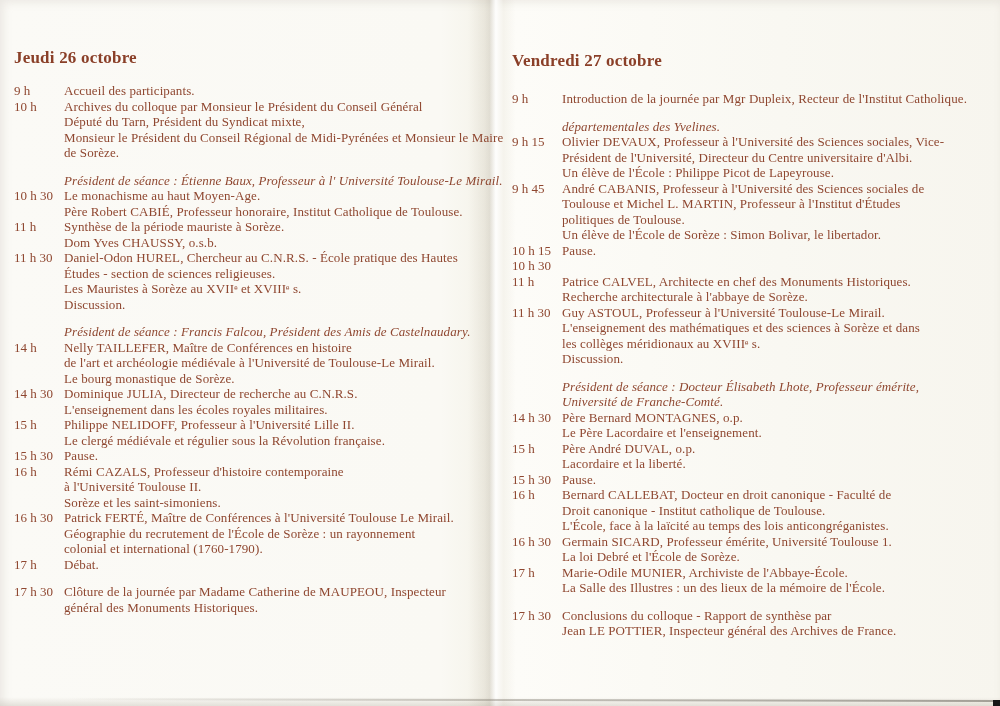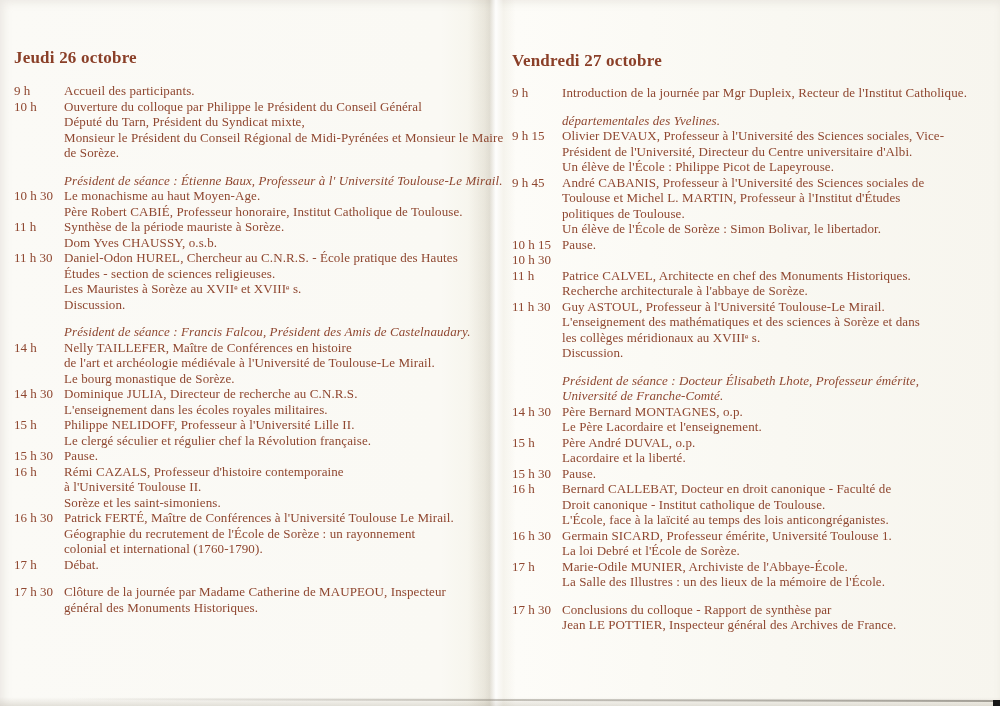--- a/index.html
+++ b/index.html
@@ -12,21 +12,21 @@
     box-shadow:inset 3px 2px 10px rgba(160,152,138,.18);
   }
   .fold{
     position:absolute;top:0;left:468px;width:48px;height:706px;pointer-events:none;
     background:linear-gradient(90deg,rgba(170,160,140,0) 0%,rgba(165,155,135,.14) 34%,rgba(140,130,112,.20) 45%,rgba(255,255,255,.85) 58%,rgba(205,198,182,.10) 74%,rgba(170,160,140,0) 100%);
   }
   .col{position:absolute;}
   .col-left{left:14px;top:48px;width:470px;}
   .col-right{left:512px;top:51px;width:482px;}
   .day-title{font-size:17px;font-weight:bold;margin:0 0 15px 0;letter-spacing:.2px;color:#8a3f28;}
-  .col-right .day-title{margin-bottom:14px;}
+  .col-right .day-title{margin-bottom:20px;}
   .entry{display:flex;align-items:flex-start;font-size:13px;line-height:15.5px;}
   .entry.gap{margin-top:12px;}
   .entry.italic .lines{font-style:italic;}
   .time{flex:0 0 50px;white-space:nowrap;}
   .lines{flex:1;min-width:0;}
   .line{display:block;white-space:nowrap;letter-spacing:.1px;}
   .bottom-shadow{
     position:absolute;left:0;right:0;bottom:0;height:9px;pointer-events:none;
     background:linear-gradient(to bottom,rgba(0,0,0,0),rgba(150,142,126,.20));
   }
@@ -48,21 +48,21 @@
     <div class="entries" id="entries-0">
         <div class="entry">
     <span class="time">9 h</span>
     <span class="lines">
             <span class="line">Accueil des participants.</span>
           </span>
   </div>
         <div class="entry">
     <span class="time">10 h</span>
     <span class="lines">
-            <span class="line">Ouverture du colloque par Philippe le Président du Conseil Général</span>
+            <span class="line">Archives du colloque par Monsieur le Président du Conseil Général</span>
             <span class="line">Député du Tarn, Président du Syndicat mixte,</span>
             <span class="line">Monsieur le Président du Conseil Régional de Midi-Pyrénées et Monsieur le Maire</span>
             <span class="line">de Sorèze.</span>
           </span>
   </div>
         <div class="entry gap italic">
     <span class="time"></span>
     <span class="lines">
             <span class="line">Président de séance : Étienne Baux, Professeur à l' Université Toulouse-Le Mirail.</span>
           </span>
@@ -108,21 +108,21 @@
     <span class="time">14 h 30</span>
     <span class="lines">
             <span class="line">Dominique JULIA, Directeur de recherche au C.N.R.S.</span>
             <span class="line">L'enseignement dans les écoles royales militaires.</span>
           </span>
   </div>
         <div class="entry">
     <span class="time">15 h</span>
     <span class="lines">
             <span class="line">Philippe NELIDOFF, Professeur à l'Université Lille II.</span>
-            <span class="line">Le clergé séculier et régulier chef la Révolution française.</span>
+            <span class="line">Le clergé médiévale et régulier sous la Révolution française.</span>
           </span>
   </div>
         <div class="entry">
     <span class="time">15 h 30</span>
     <span class="lines">
             <span class="line">Pause.</span>
           </span>
   </div>
         <div class="entry">
     <span class="time">16 h</span>

